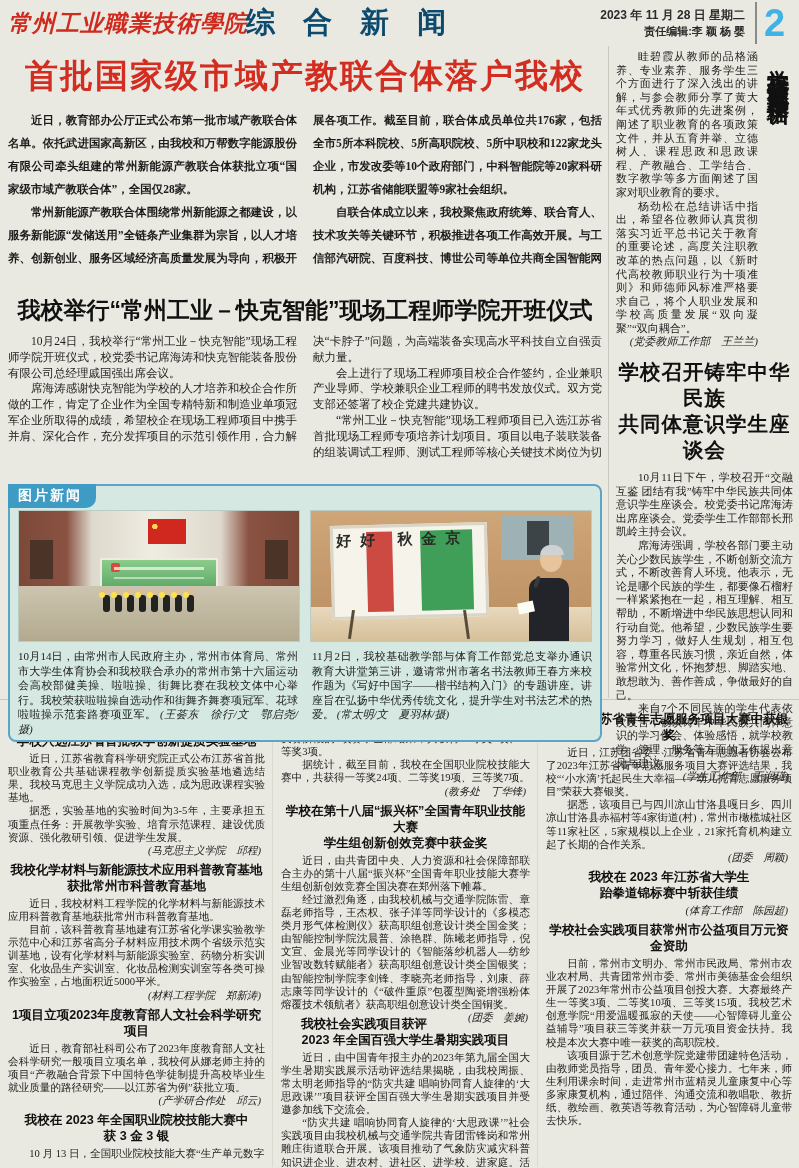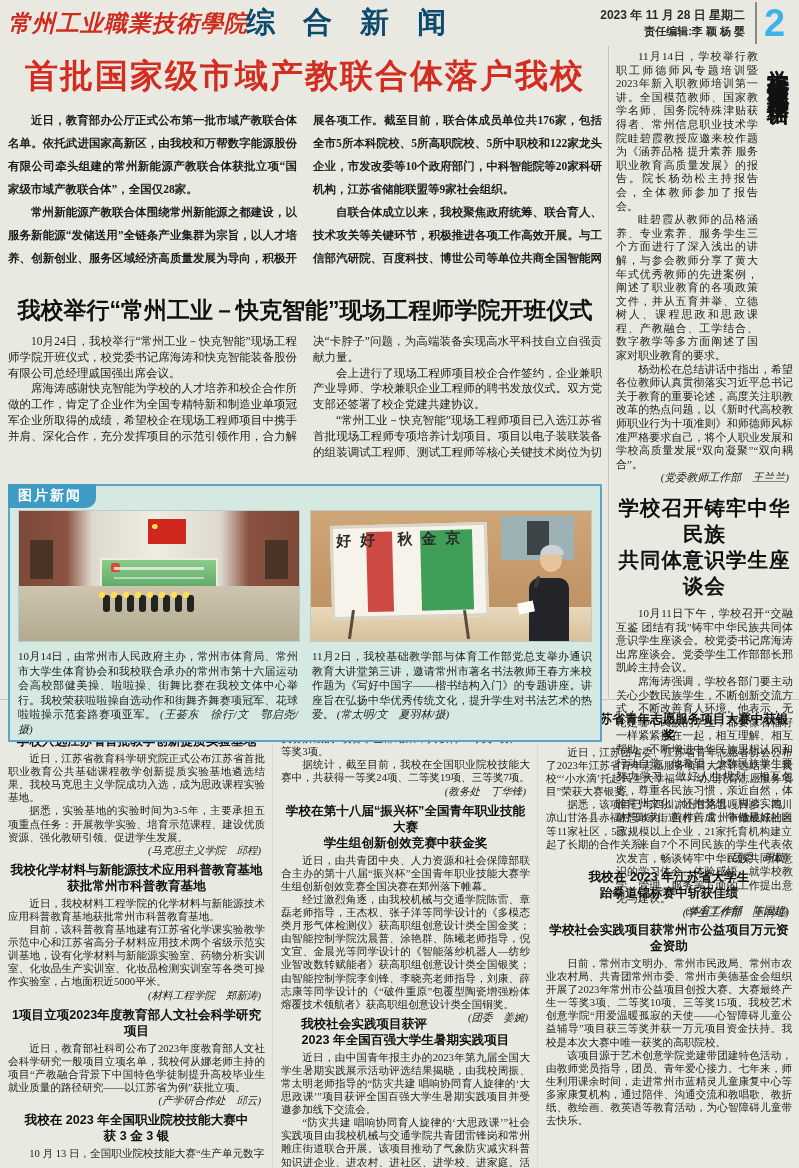--- a/index.html
+++ b/index.html
@@ -34,21 +34,21 @@
   .lead-body { height:176px; font-size:11.5px; line-height:23px; overflow:hidden;font-weight:bold; }
   .p { text-indent:2em; text-align:justify; }
   .p.noind { text-indent:0; }
   .byline { text-align:right; padding-right:4px; font-style:italic; }
   h2.engineer-title { text-align:center; color:#111; font-size:23px; font-weight:700;
     margin:10px 0 8px 0; letter-spacing:0;
     font-family:"Liberation Sans","DejaVu Sans",sans-serif; }
   .engineer-body { height:142px; font-size:11.5px; line-height:15.8px; overflow:hidden; }
   
   .photo-box { position:relative; margin-top:8px; height:258px;
-    background:#d5e8e2; border:2px solid #5ba6c6; border-radius:1px; padding:8px; }
+    background:#d5e8e2; border:2px solid #5ba6c6; border-radius:8px; padding:8px; }
   .ribbon { position:absolute; top:-2px; left:-2px; background:#3e9cc4; color:#fff;
     font-weight:bold; font-size:14px; padding:3px 14px 3px 10px; letter-spacing:2px;
     border-radius:0 0 10px 0;
     font-family:"Liberation Sans","DejaVu Sans",sans-serif; }
   .photos { display:flex; gap:10px; margin-top:16px; }
   .photo { position:relative; height:132px; border:1px solid #b9cdc6; overflow:hidden; flex:1; }
   .photo-left { background:#cfc5b2; }
   .pl-wall { position:absolute; top:0; left:0; right:0; height:60%;
     background:linear-gradient(90deg,#7c4938 0%,#8a5242 17%,#ded9cc 26%,#efece2 48%,#ded9cc 72%,#8a5242 82%,#7c4938 100%); }
   .pl-door1,.pl-door2 { position:absolute; top:22%; width:8%; height:30%; background:#4c3328; }
@@ -217,21 +217,20 @@
             <span>11月2日，我校基础教学部与体育工作部党总支举办通识教育大讲堂第三讲，邀请常州市著名书法教师王春方来校作题为《写好中国字——楷书结构入门》的专题讲座。讲座旨在弘扬中华优秀传统文化，提升学生对书法艺术的热爱。</span>
             <span class="credit">(常太明/文　夏羽林/摄)</span>
           </div>
         </div>
       </section>
     </div>
 
     <div class="right-zone">
       <article class="shide rz-body">
         <div class="vtitle">学校举行师德师风专题培训</div>
-        <p class="p">11月14日，学校举行教职工师德师风专题培训暨2023年新入职教师培训第一讲。全国模范教师、国家教学名师、国务院特殊津贴获得者、常州信息职业技术学院眭碧霞教授应邀来校作题为《涵养品格 提升素养 服务职业教育高质量发展》的报告。院长杨劲松主持报告会，全体教师参加了报告会。</p>
         <p class="p">眭碧霞从教师的品格涵养、专业素养、服务学生三个方面进行了深入浅出的讲解，与参会教师分享了黄大年式优秀教师的先进案例，阐述了职业教育的各项政策文件，并从五育并举、立德树人、课程思政和思政课程、产教融合、工学结合、数字教学等多方面阐述了国家对职业教育的要求。</p>
         <p class="p">杨劲松在总结讲话中指出，希望各位教师认真贯彻落实习近平总书记关于教育的重要论述，高度关注职教改革的热点问题，以《新时代高校教师职业行为十项准则》和师德师风标准严格要求自己，将个人职业发展和学校高质量发展“双向凝聚”“双向耦合”。</p>
         <div class="byline">(党委教师工作部　王兰兰)</div>
       </article>
 
       <article class="rz-body">
         <h3 class="minzu-title">
           <span>学校召开铸牢中华民族</span><br>
           <span>共同体意识学生座谈会</span>
         </h3>

